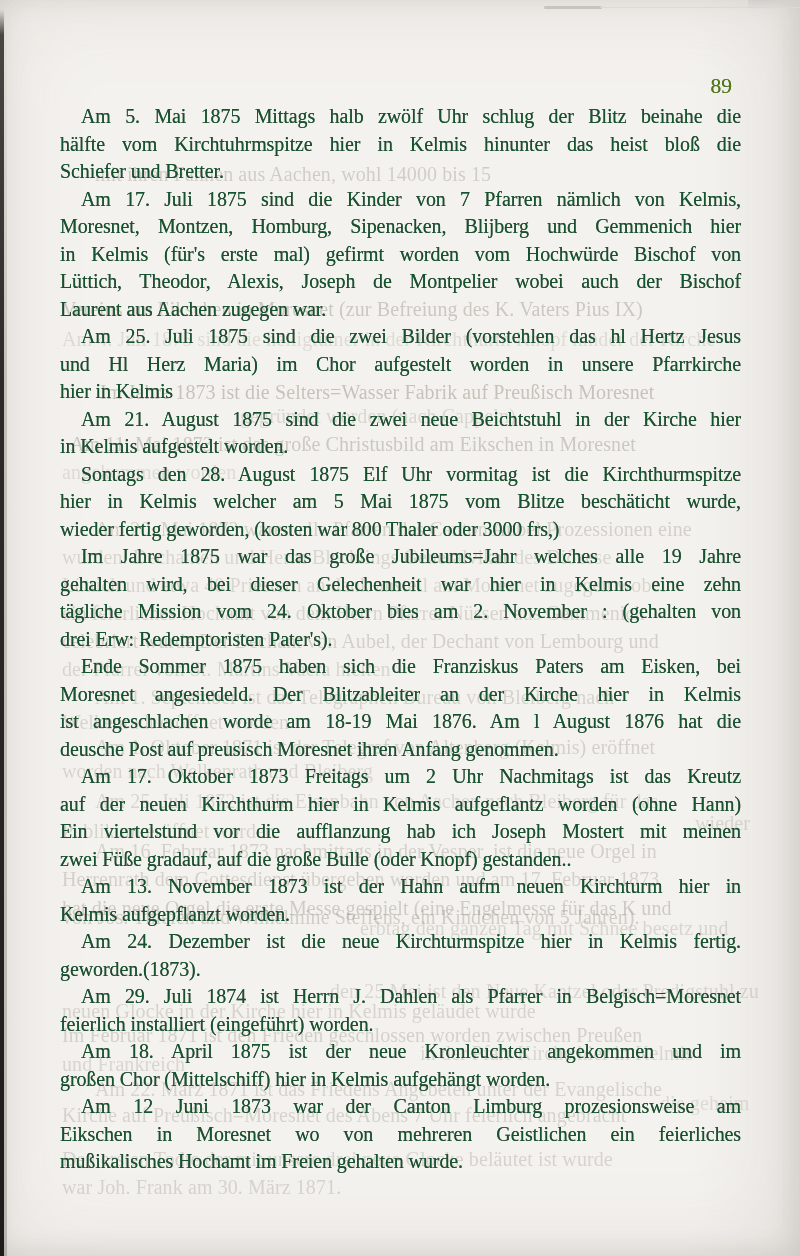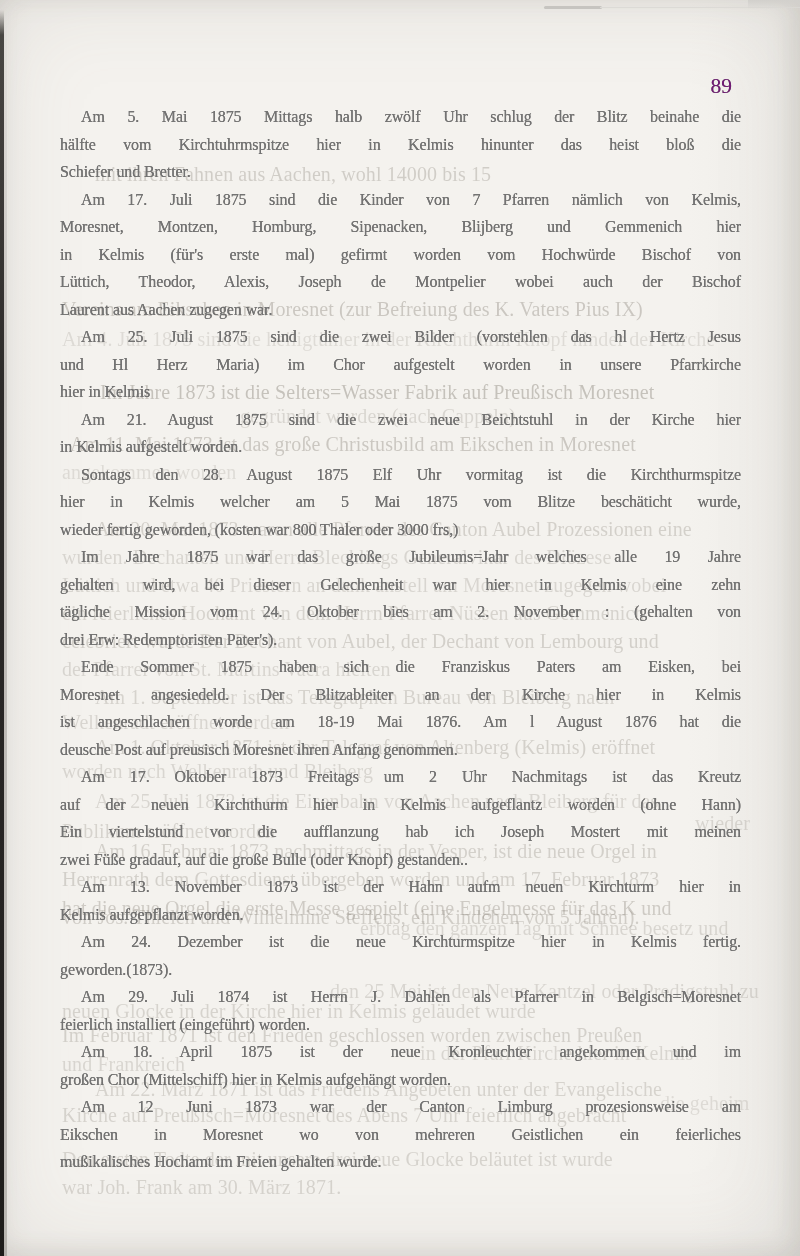--- a/index.html
+++ b/index.html
@@ -49,28 +49,28 @@
     white-space: nowrap;
     font-size: 20px;
     color: #6e675c;
     filter: blur(0.55px);
     letter-spacing: 0.1px;
   }
 
   .page-number {
     position: absolute; top: 74px; left: 0; width: 732px;
     text-align: right;
-    font-size: 21.5px; color: #701a75;
+    font-size: 21.5px; color: #4d7c0f;
     text-shadow: 0 0 0.5px rgba(33,31,29,0.6);
   }
 
   .text-block {
     position: absolute; left: 60px; top: 103px; width: 681px;
-    font-size: 16px; line-height: 27.5px;
-    color: #737373;
+    font-size: 20px; line-height: 27.5px;
+    color: #14532d;
     letter-spacing: -0.1px;
     text-shadow: 0 0 0.5px rgba(33,31,29,0.65);
   }
   .para .line { text-align: justify; text-align-last: justify; }
   .para .line:last-child { text-align-last: left; }
   .para .line:first-child { text-indent: 21px; }
 </style>
 </head>
 <body>
 

